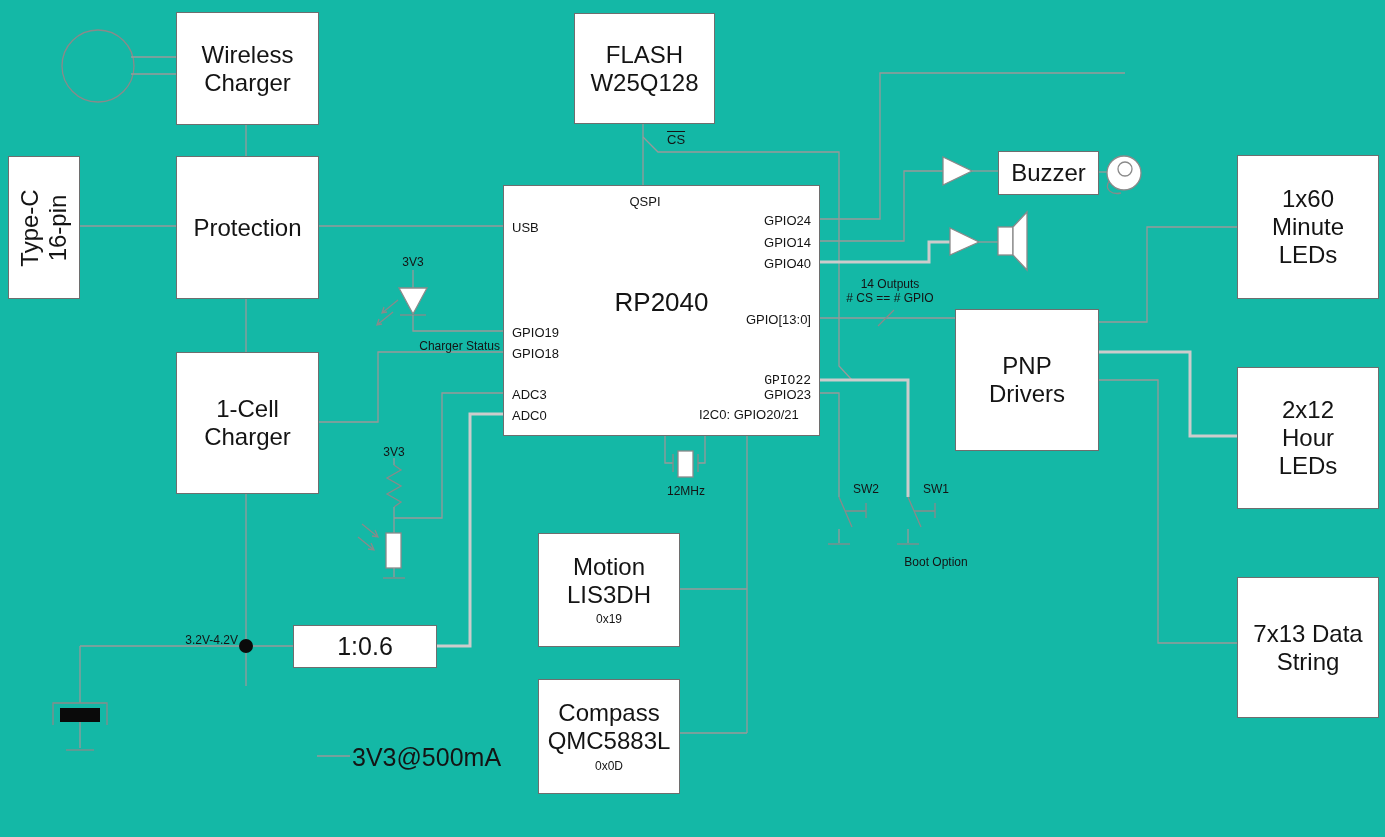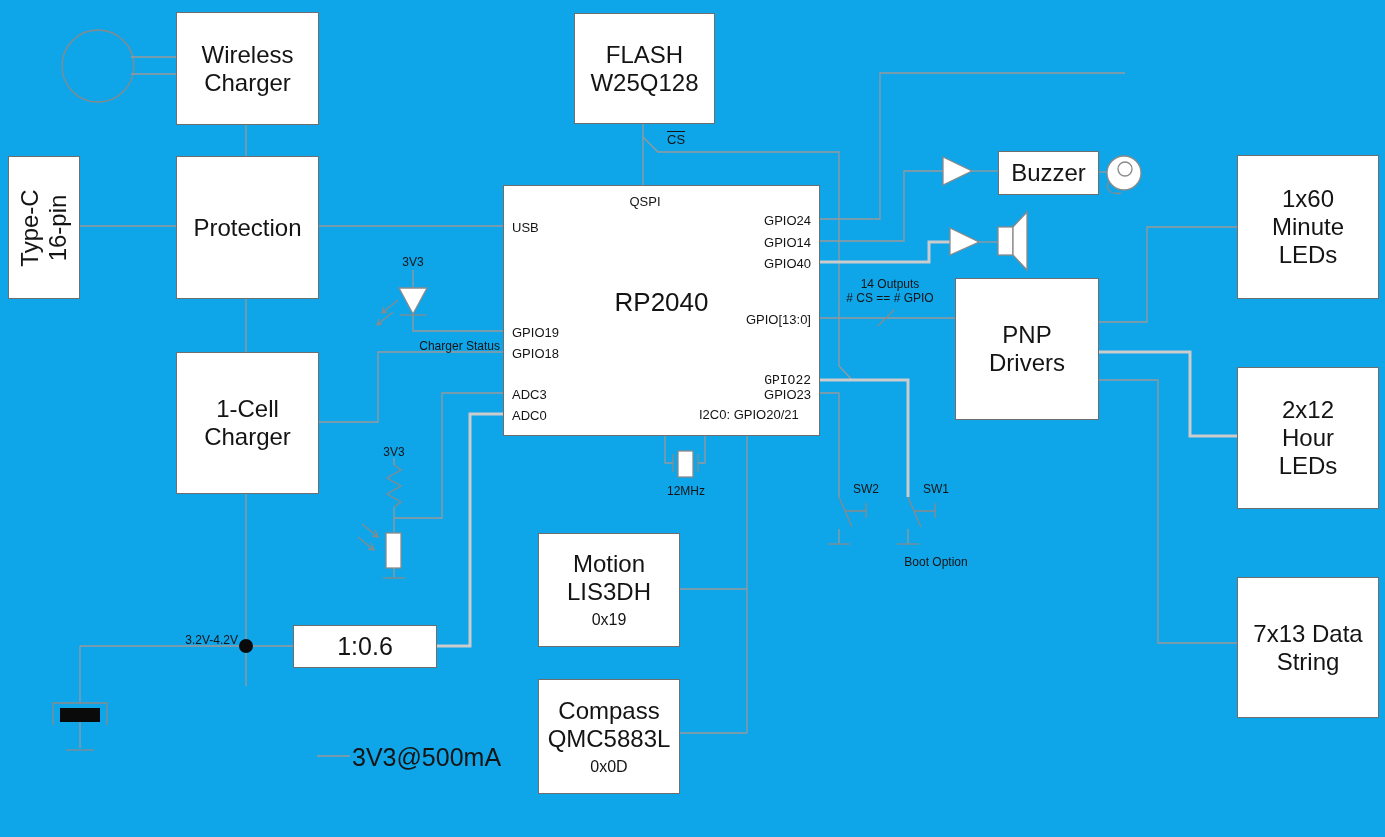--- a/index.html
+++ b/index.html
@@ -1,26 +1,26 @@
 <!DOCTYPE html>
 <html><head>
 <meta charset="utf-8">
 <style>
   html,body{margin:0;padding:0;background:#ffffff;}
   #stage{
-    position:relative;width:1385px;height:837px;background:#0ea5e9;overflow:hidden;
+    position:relative;width:1385px;height:837px;background:#14b8a6;overflow:hidden;
     font-family:"Liberation Sans","DejaVu Sans",sans-serif;color:#141414;
   }
   #wires{position:absolute;left:0;top:0;z-index:1;}
   .box{
     position:absolute;z-index:2;border:1.5px solid #6e6e6e;background:#ffffff;
     display:flex;flex-direction:column;align-items:center;justify-content:center;
     text-align:center;font-size:24px;line-height:1.16;white-space:pre-line;color:#141414;
   }
-  .box .addr{font-size:16px;margin-top:5px;}
+  .box .addr{font-size:12px;margin-top:5px;}
   .rot{
     position:absolute;left:50%;top:50%;width:140px;
     transform:translate(-50%,-50%) rotate(-90deg);
     text-align:center;white-space:pre-line;font-size:24px;line-height:1.16;
   }
   .rpmain{position:absolute;left:0;right:0;top:101px;text-align:center;font-size:26px;}
   .pin{position:absolute;z-index:3;font-size:13px;white-space:nowrap;}
   .lbl{position:absolute;z-index:3;font-size:12px;white-space:pre-line;}
   .ctr{transform:translateX(-50%);text-align:center;}
   .rgt{text-align:right;}
@@ -188,21 +188,21 @@
   </div>
 
   <div class="box" style="left:538px;top:679px;width:140px;height:113px;">
     <span>Compass
 QMC5883L</span>
     <span class="addr">0x0D</span>
   </div>
 
   <div class="box" style="left:998px;top:151px;width:99px;height:42px;"><span>Buzzer</span></div>
 
-  <div class="box" style="left:955px;top:278px;width:142px;height:140px;"><span>PNP
+  <div class="box" style="left:955px;top:309px;width:142px;height:140px;"><span>PNP
 Drivers</span></div>
 
 
   <div class="box" style="left:1237px;top:155px;width:140px;height:142px;"><span>1x60
 Minute
 LEDs</span></div>
 
   <div class="box" style="left:1237px;top:367px;width:140px;height:140px;"><span>2x12
 Hour
 LEDs</span></div>

